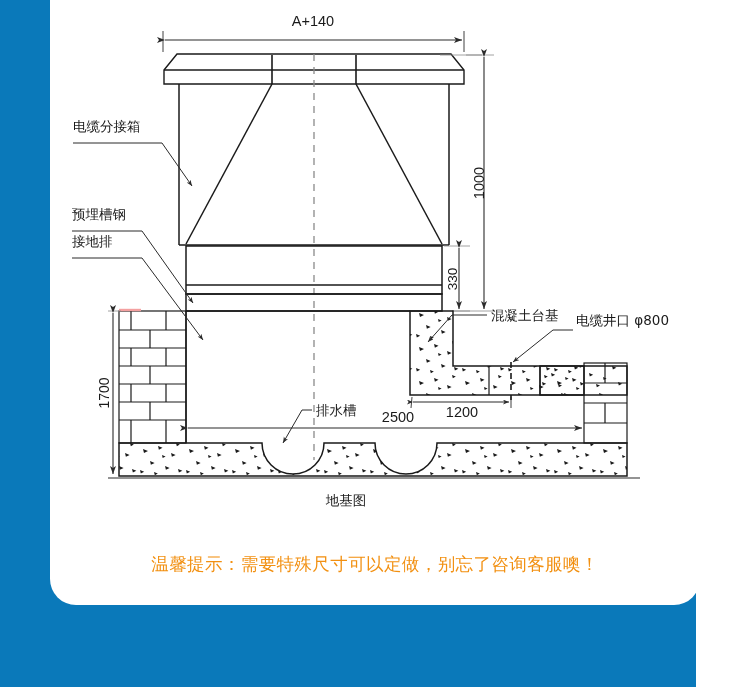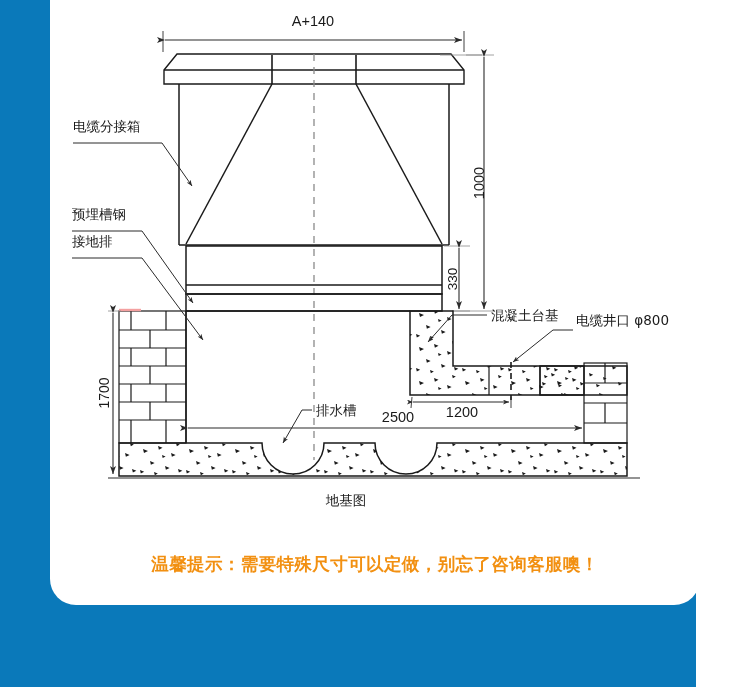--- a/index.html
+++ b/index.html
@@ -32,21 +32,21 @@
     height: 687px;
   }
   .tip-text {
     position: absolute;
     left: 0;
     top: 552px;
     width: 750px;
     text-align: center;
     color: #f29011;
     font-size: 17.5px;
-    font-weight: bold;
+    font-weight: normal;
     letter-spacing: 0.4px;
     font-family: "DejaVu Sans", "Liberation Sans", sans-serif;
   }
 </style>
 </head>
 <body>
 
 <div id="page">
 
   <div id="card"></div>

